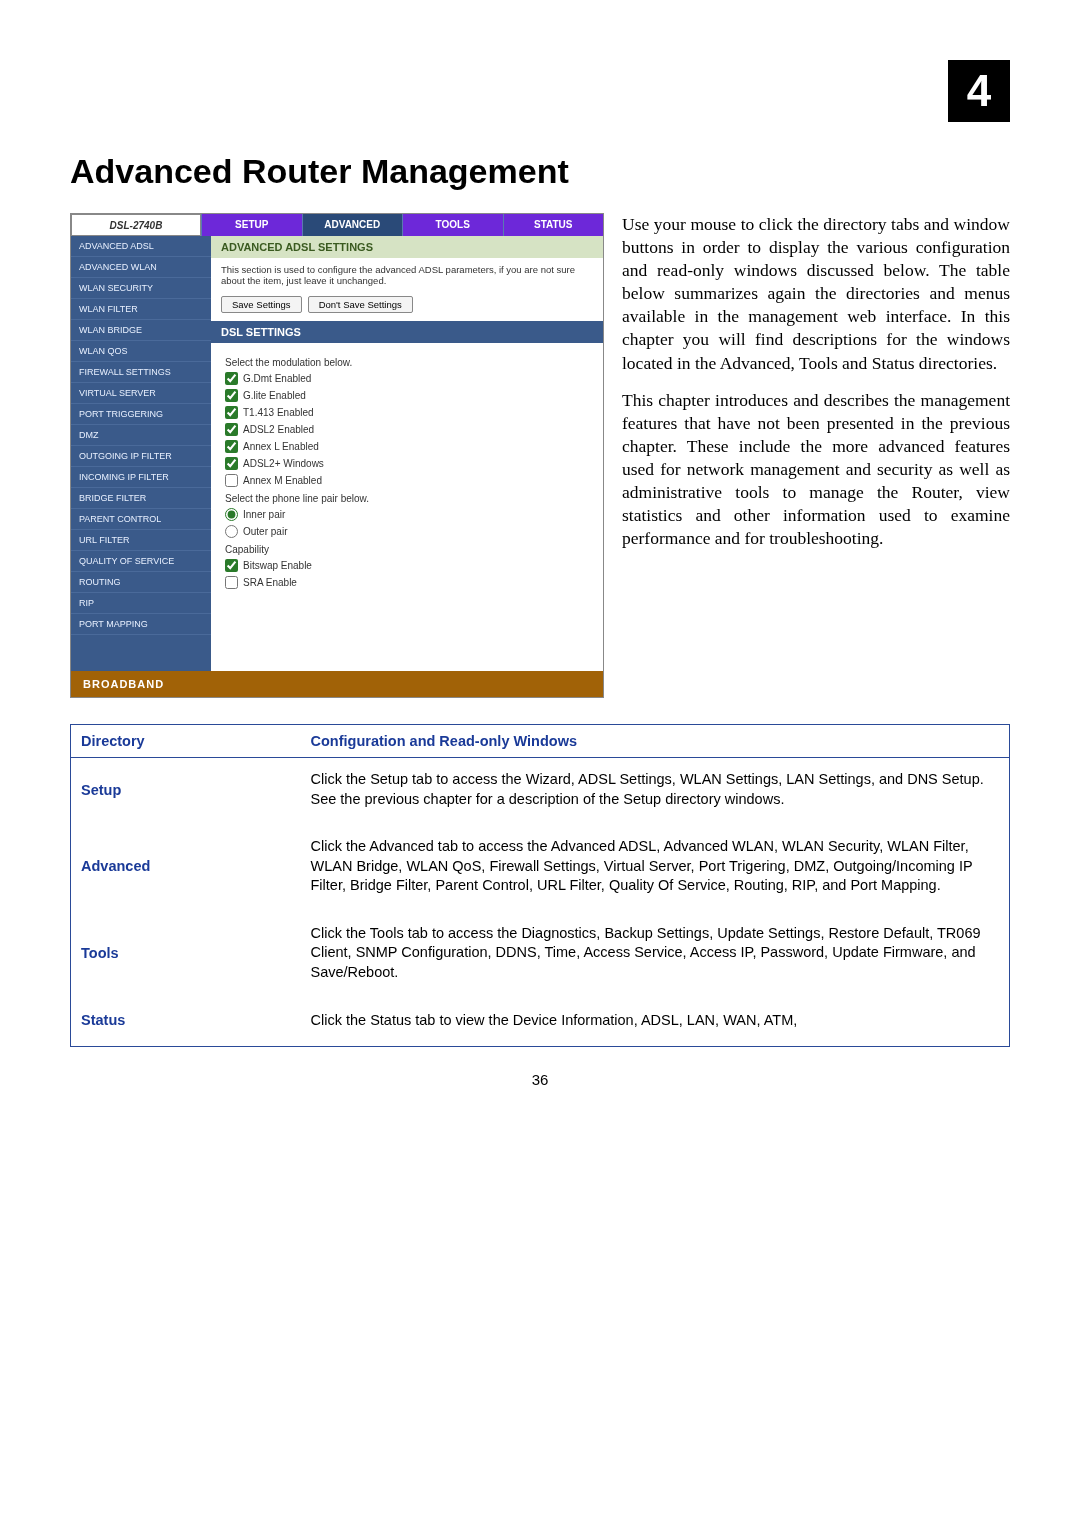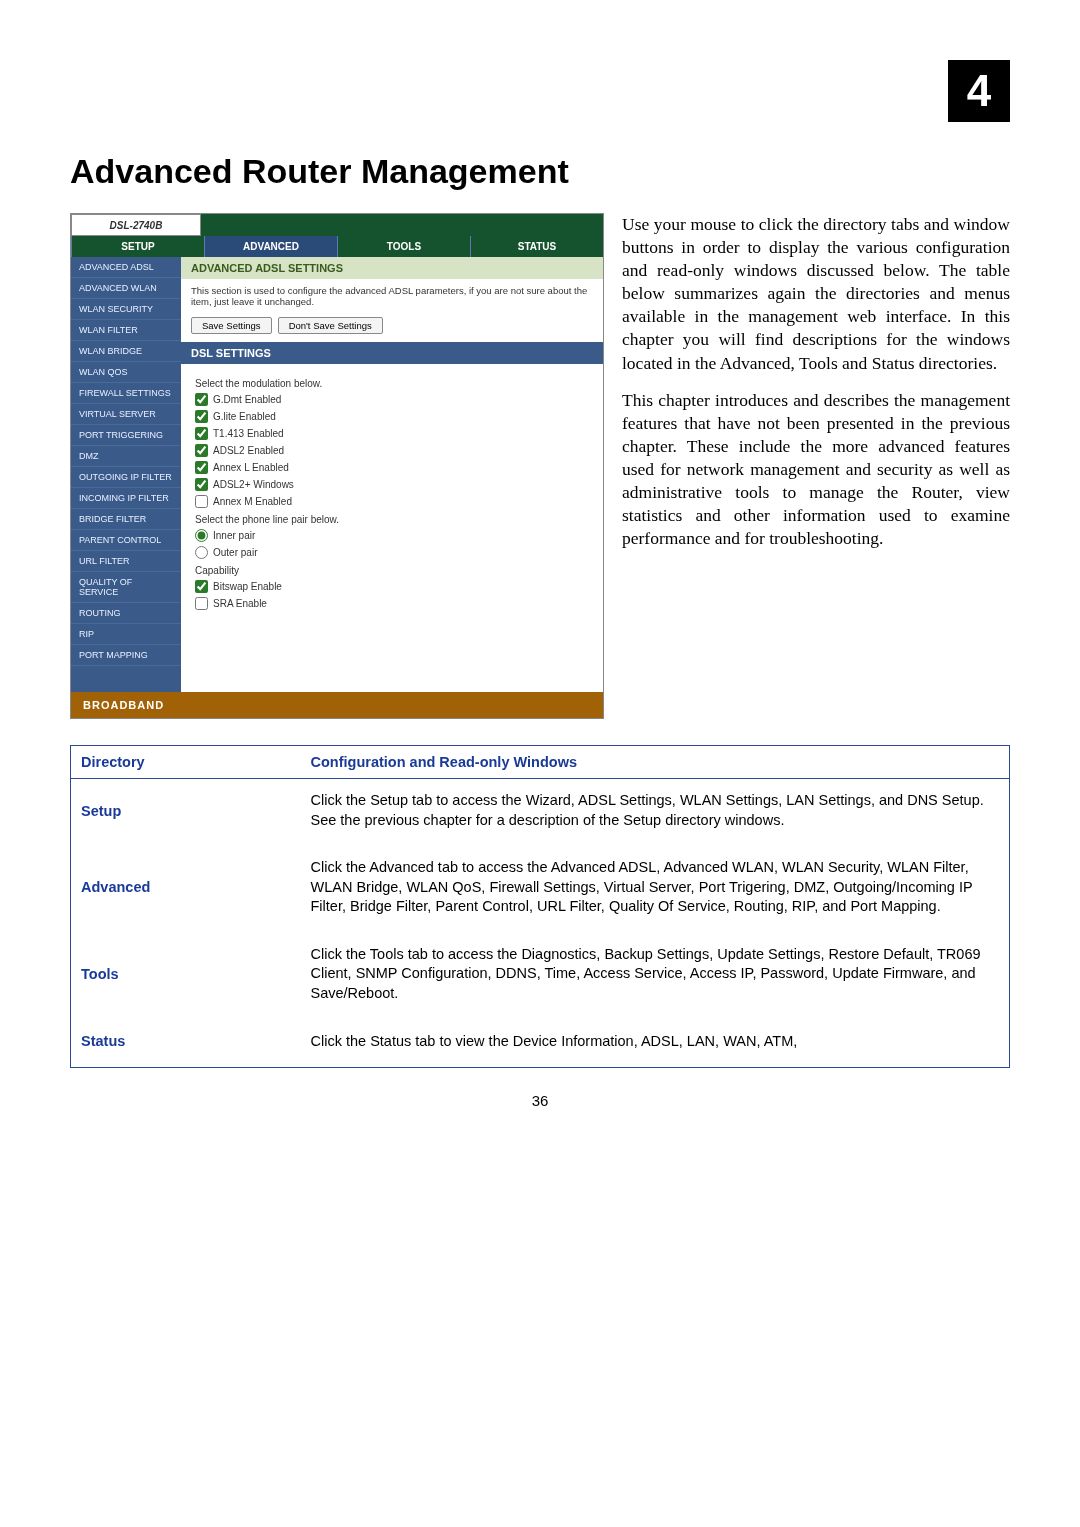--- a/index.html
+++ b/index.html
@@ -23,37 +23,37 @@
     margin-bottom: 22px;
   }
   .intro-row { display: flex; gap: 18px; margin-bottom: 26px; }
   .router-ui {
     flex: 0 0 534px;
     border: 1px solid #888;
     font-size: 10px;
     display: flex; flex-direction: column;
   }
   .router-header {
-    display: flex; background: #14532d; flex-direction: column;
+    display: flex; background: #6d28d9;
   }
   .logo-cell {
     background: #fff; width: 130px;
     display: flex; align-items: center; justify-content: center;
     font-weight: bold; font-style: italic; color: #333;
     border: 1px solid #888; height: 22px;
   }
   .tabs { flex: 1; display: flex; }
   .tab {
     flex: 1; text-align: center; color: #fff; font-weight: bold;
     padding: 5px 0; border-left: 1px solid #5a7ab0;
   }
   .tab.active { background: #2a4a78; }
   .router-body { display: flex; flex: 1; }
   .sidebar {
-    width: 110px; background: #3a5a8a; color: #fff;
+    width: 140px; background: #3a5a8a; color: #fff;
     display: flex; flex-direction: column;
   }
   .nav-item {
     padding: 5px 8px; font-size: 9px; border-bottom: 1px solid #4a6a9a;
     color: #e8f0ff;
   }
   .content { flex: 1; background: #fff; padding: 0; display: flex; flex-direction: column; }
   .section-hdr {
     background: #d6e3c4; color: #3a5a20; font-weight: bold;
     padding: 5px 10px; font-size: 11px;

